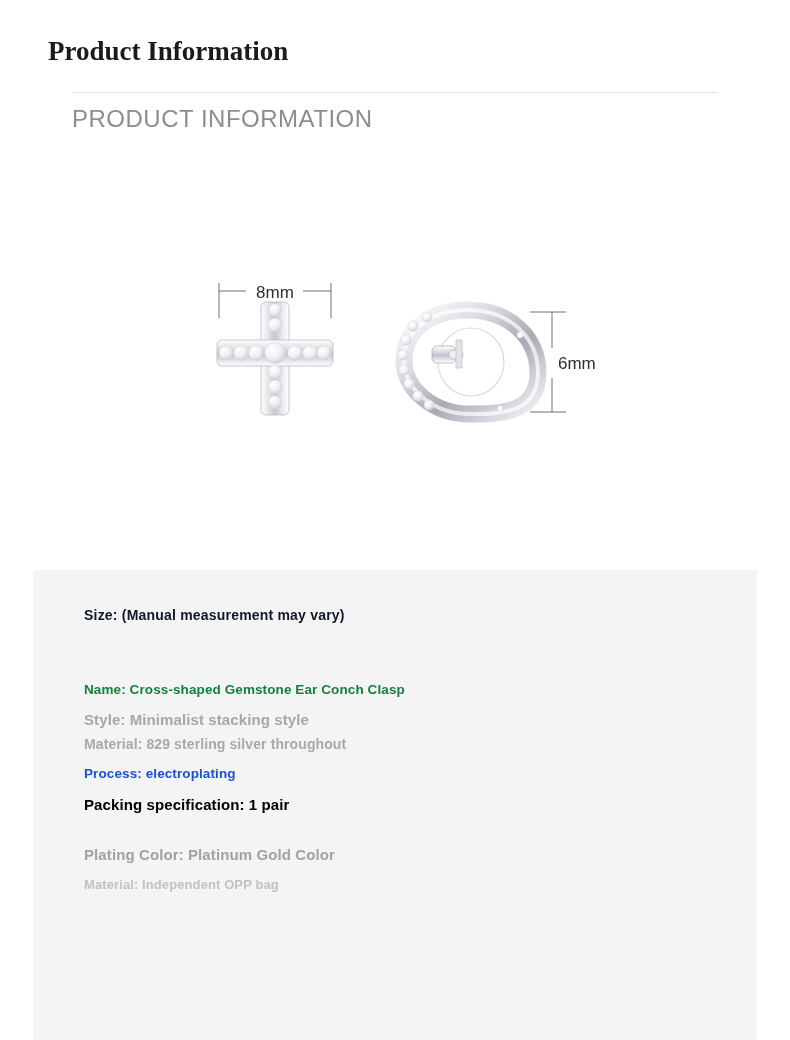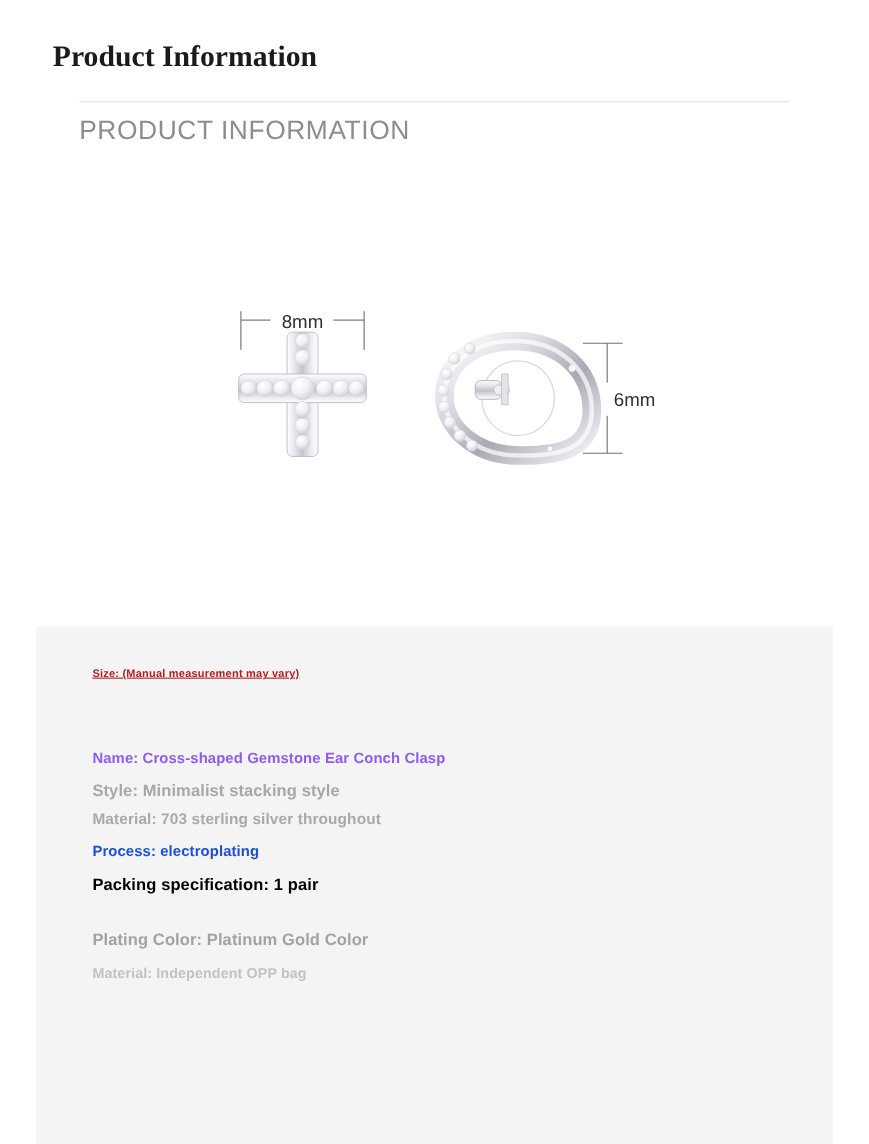--- a/index.html
+++ b/index.html
@@ -59,38 +59,37 @@
     left: 33px;
     top: 570px;
     width: 724px;
     height: 470px;
     background: #f4f4f4;
   }
   .spec-size {
     position: absolute;
     left: 51px;
     top: 37px;
-    font-size: 10px;
+    font-size: 14px;
     font-weight: bold;
-    color: #b91c1c;
+    color: #0f172a;
     letter-spacing: 0.2px;
-    text-decoration: underline;
   }
   .spec-list {
     position: absolute;
     left: 51px;
     top: 112px;
     width: 620px;
   }
   .spec-row {
     font-weight: bold;
     letter-spacing: 0.1px;
     white-space: nowrap;
   }
-  .spec-row.r0 { font-size: 13.5px; color: #8b5cf6; margin-bottom: 14px; }
+  .spec-row.r0 { font-size: 13.5px; color: #15803d; margin-bottom: 14px; }
   .spec-row.r1 { font-size: 15px;   color: #a7a7a7; margin-bottom: 8px; }
   .spec-row.r2 { font-size: 14px;   color: #a9a9a9; margin-bottom: 14px; }
   .spec-row.r3 { font-size: 13.5px; color: #1d4ed8; margin-bottom: 15px; }
   .spec-row.r4 { font-size: 15px;   color: #000000; margin-bottom: 13px; }
   .spec-row.r5 { font-size: 15px;   color: #a2a2a2; margin-bottom: 14px; margin-top: 33px; }
   .spec-row.r6 { font-size: 13px;   color: #c2c2c2; margin-bottom: 0; }
 
   
   .dim-label {
     font-size: 17px;
@@ -224,19 +223,19 @@
   </svg>
 </div>
 
 <div class="spec-panel">
 
   <div class="spec-size">Size: (Manual measurement may vary)</div>
 
   <div class="spec-list">
     <div class="spec-row r0">Name: Cross-shaped Gemstone Ear Conch Clasp</div>
     <div class="spec-row r1">Style: Minimalist stacking style</div>
-    <div class="spec-row r2">Material: 703 sterling silver throughout</div>
+    <div class="spec-row r2">Material: 829 sterling silver throughout</div>
     <div class="spec-row r3">Process: electroplating</div>
     <div class="spec-row r4">Packing specification: 1 pair</div>
     <div class="spec-row r5">Plating Color: Platinum Gold Color</div>
     <div class="spec-row r6">Material: Independent OPP bag</div>
   </div>
 </div>
 
 </body></html>

